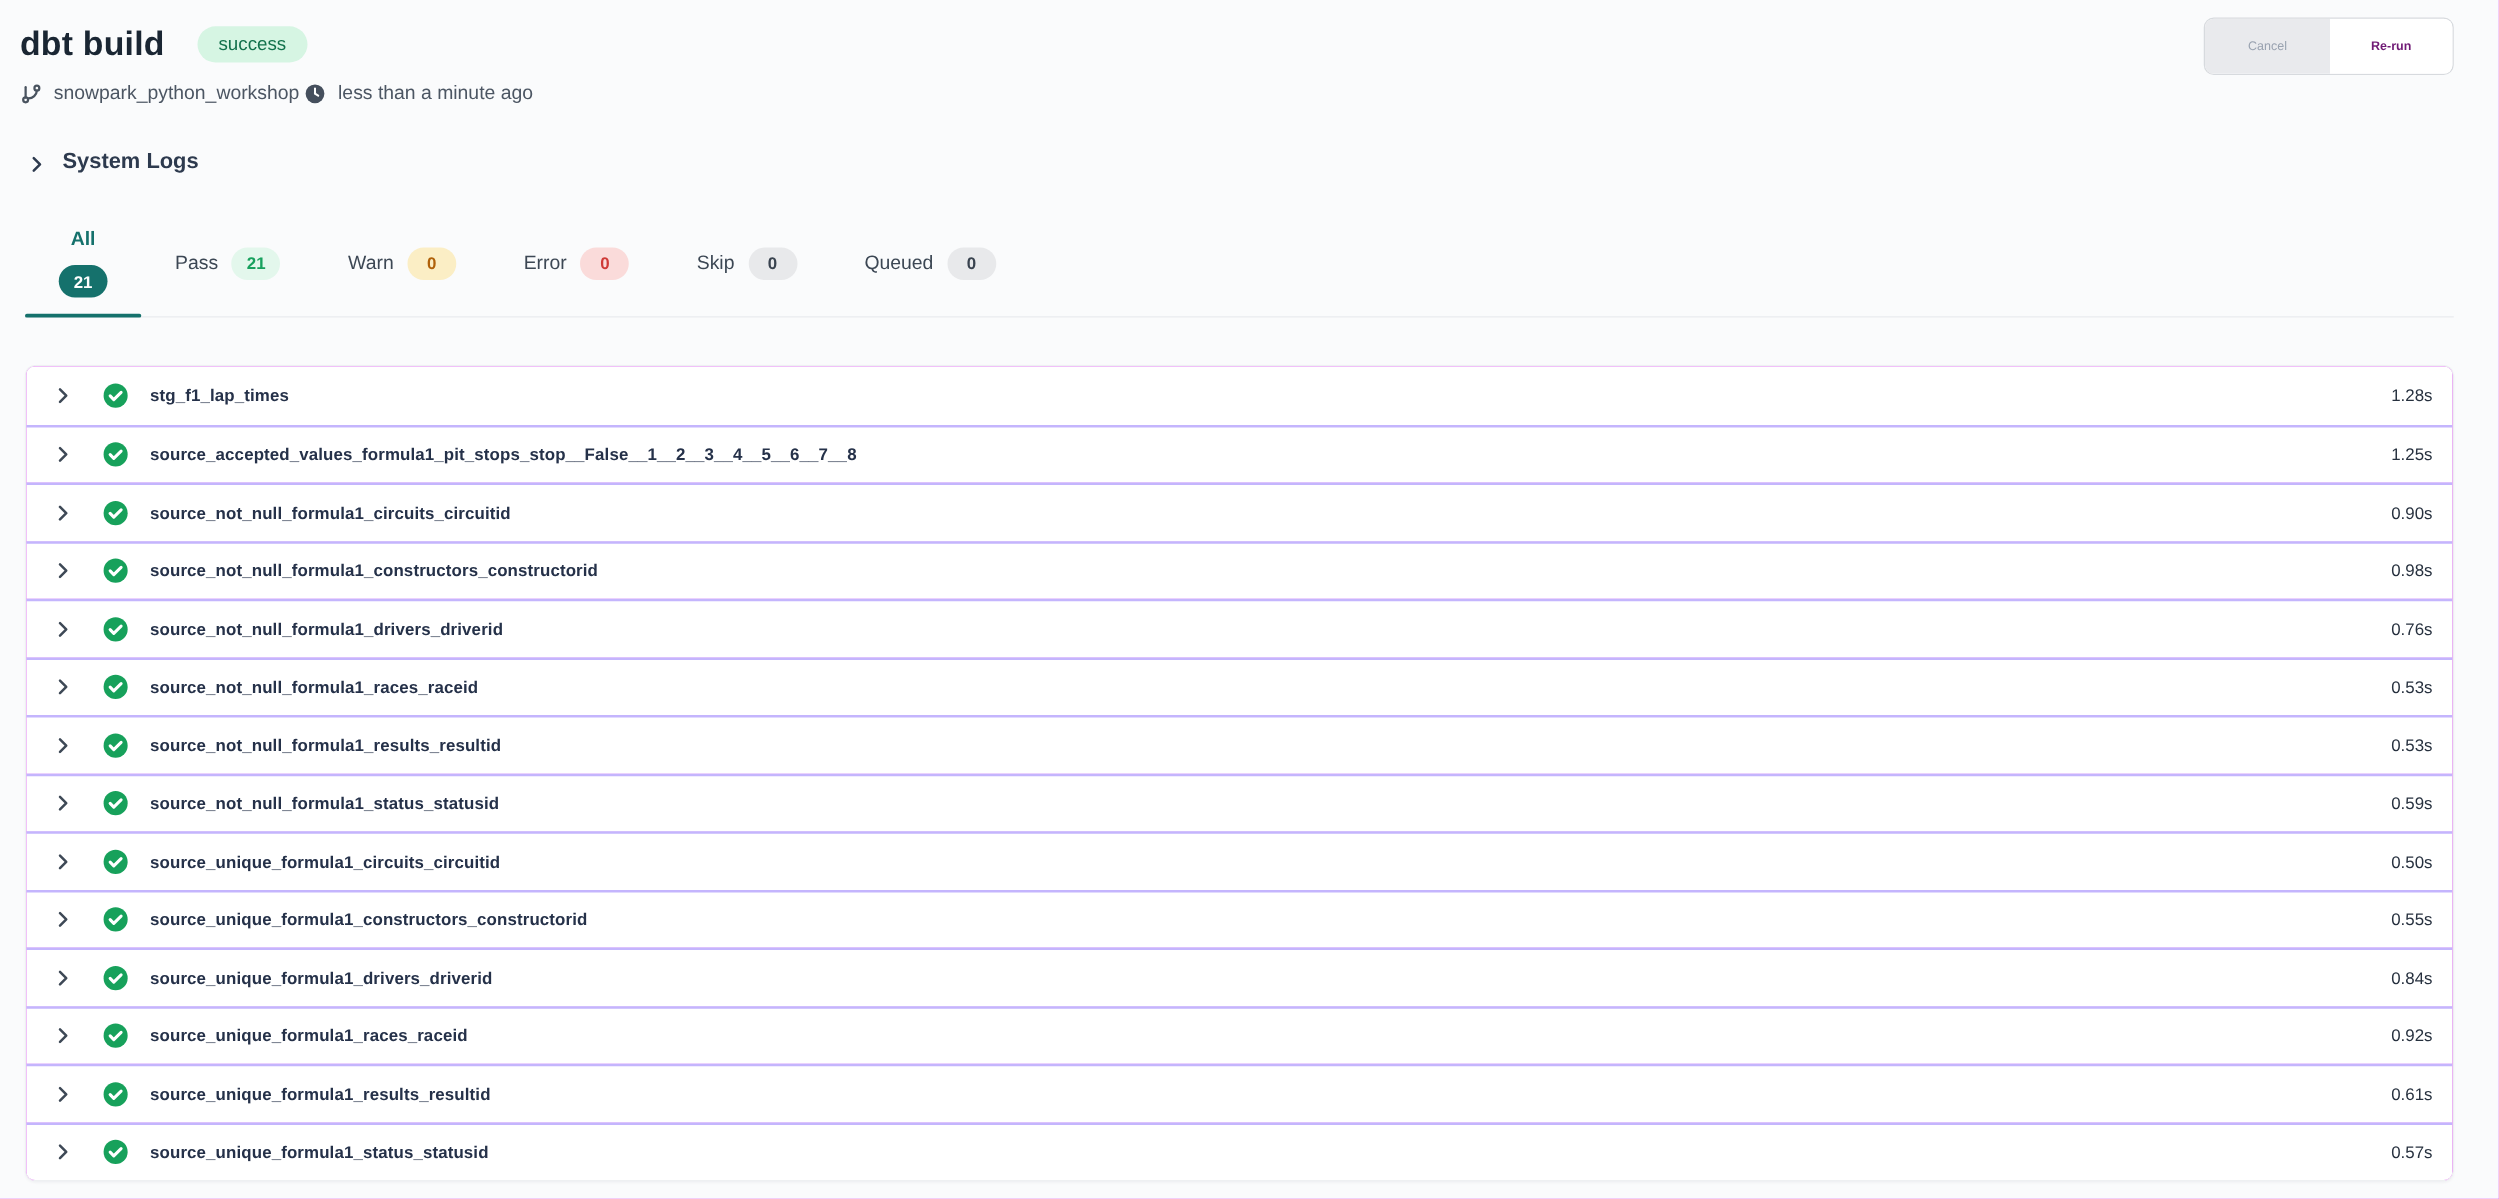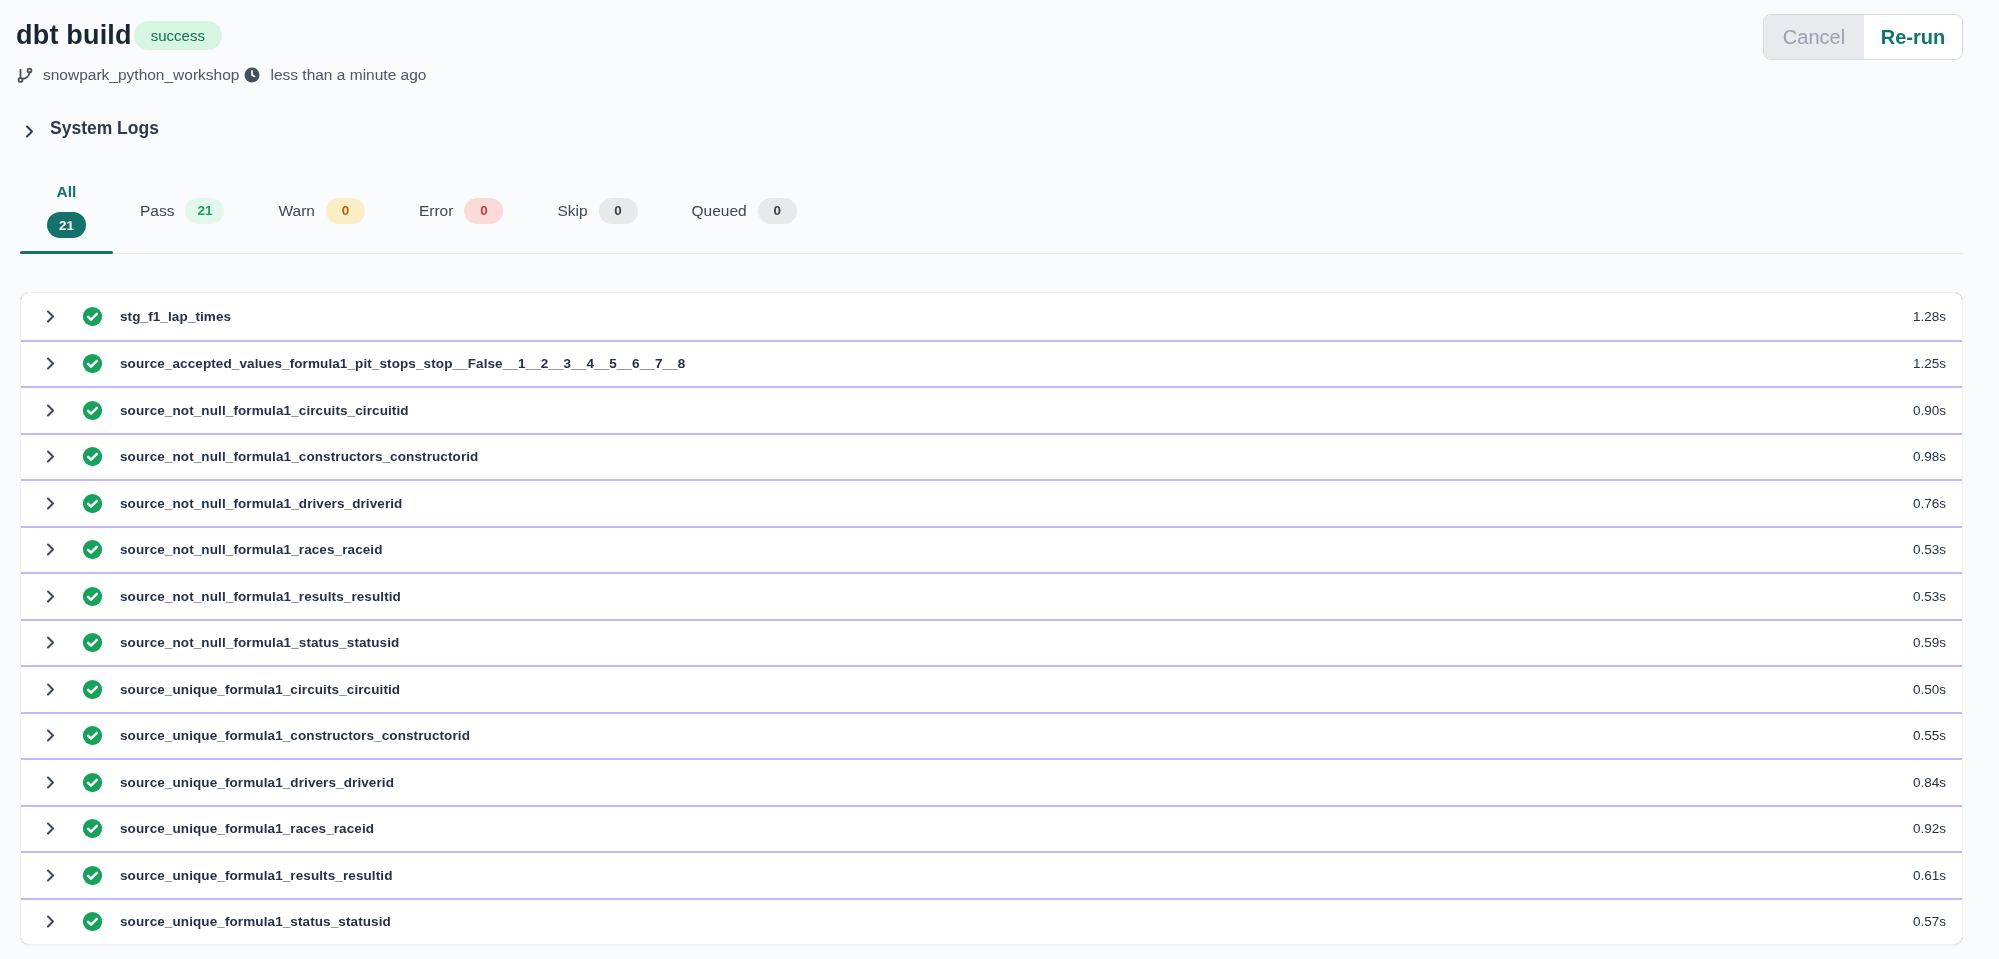--- a/index.html
+++ b/index.html
@@ -6,36 +6,36 @@
   html, body { width: 1999px; height: 959px; overflow: hidden; }
   body {
     background: #fafbfc;
     font-family: "Liberation Sans", sans-serif;
     color: #27313f;
     position: relative;
   }
 
   
   .header { padding: 20px 36px 0 16px; position: relative; }
-  .title-row { display: flex; align-items: center; gap: 2px; }
+  .title-row { display: flex; align-items: center; gap: 26px; }
   .page-title { font-size: 27px; font-weight: 700; color: #1a2633; letter-spacing: 0.2px; }
   .status-pill {
     background: #d6f5e3; color: #11714b;
     font-size: 15px; font-weight: 500;
     padding: 7px 17px; border-radius: 999px; line-height: 1;
   }
   .btn-group {
     position: absolute; top: 14px; right: 36px;
     display: flex; border: 1px solid #d7dade; border-radius: 8px;
     overflow: hidden; background: #fff;
   }
-  .btn { height: 44px; font-size: 20px; border: none; cursor: pointer;
+  .btn { height: 44px; font-size: 10px; border: none; cursor: pointer;
          font-family: "Liberation Sans", sans-serif; }
   .btn-cancel { width: 100px; background: #e9eaed; color: #99a2b0; }
-  .btn-rerun  { width: 98px;  background: #ffffff; color: #0f766e; font-weight: 700; }
+  .btn-rerun  { width: 98px;  background: #ffffff; color: #701a75; font-weight: 700; }
 
   .meta { margin-top: 13px; display: flex; gap: 4px; }
   .meta-line { display: flex; align-items: center; gap: 9px;
                font-size: 15.5px; color: #4c5663; line-height: 22px; }
   .meta-line svg { flex: 0 0 auto; }
 
   
   .system-logs {
     margin: 32px 0 0 22px; display: flex; align-items: flex-end; gap: 13px;
     font-size: 17.5px; font-weight: 700; color: #2d3a4e; cursor: pointer;

